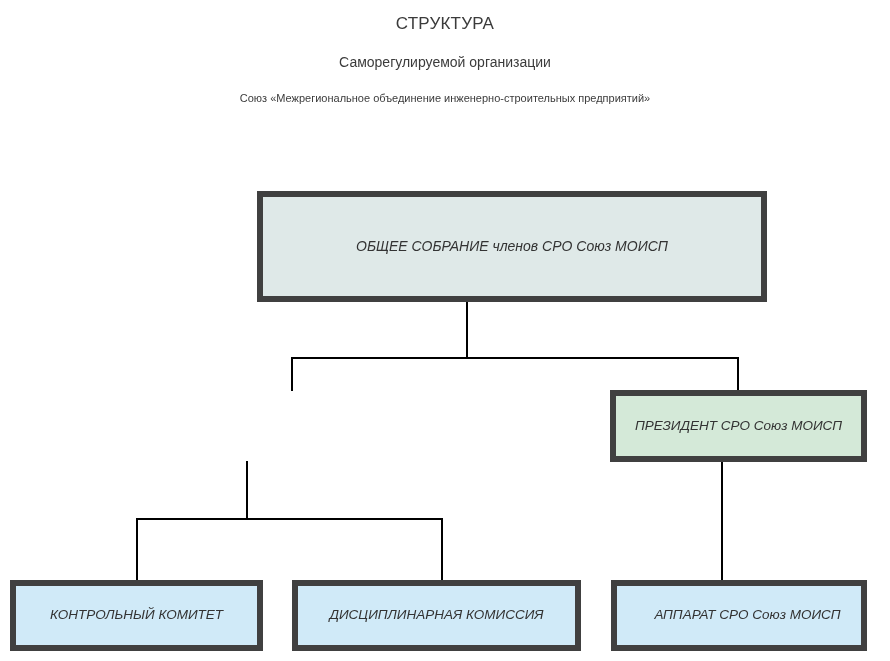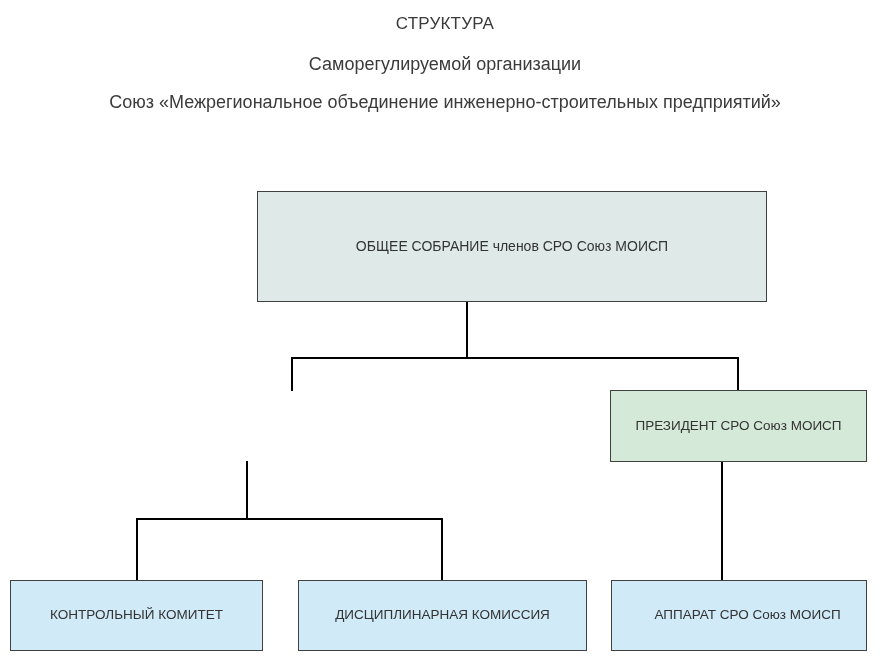--- a/index.html
+++ b/index.html
@@ -25,59 +25,60 @@
     color: #3b3b3b;
     white-space: nowrap;
   }
   #title-main {
     top: 14px;
     font-size: 17px;
     letter-spacing: 0.2px;
   }
   #title-sub1 {
     top: 54px;
-    font-size: 18px;
+    font-size: 14px;
   }
   #title-sub2 {
     top: 92px;
-    font-size: 18px;
+    font-size: 11px;
   }
 
   
   .line {
     position: absolute;
     background: #000000;
   }
   .v-line { width: 2px; }
   .h-line { height: 2px; }
 
   
   .node {
     position: absolute;
-    border: 1px solid #404040;
+    border: 6px solid #404040;
     box-sizing: border-box;
     display: flex;
     align-items: center;
     justify-content: center;
     text-align: center;
     color: #333333;
     font-size: 13.5px;
     line-height: 1.25;
     padding: 0 8px;
+    font-style: italic;
   }
   .node.level-1 { background: #dfe9e8; font-size: 14px; }
   .node.level-2 { background: #d4e9d8; }
   .node.level-3 { background: #d0eaf8; text-align: center; }
 
   
   #node-general-assembly { left: 257px; top: 191px; width: 510px; height: 111px; }
   #node-board           { left: 89px;  top: 390px; width: 316px; height: 72px; }
   #node-president       { left: 610px; top: 390px; width: 257px; height: 72px; }
   #node-control         { left: 10px;  top: 580px; width: 253px; height: 71px; }
-  #node-disciplinary    { left: 298px; top: 580px; width: 289px; height: 71px; }
+  #node-disciplinary    { left: 292px; top: 580px; width: 289px; height: 71px; }
   #node-apparatus       { left: 611px; top: 580px; width: 256px; height: 71px; padding-left: 25px; }
 </style>
 </head>
 <body>
 
 <div id="page">
 
   <div class="heading" id="title-main">СТРУКТУРА</div>
   <div class="heading" id="title-sub1">Саморегулируемой организации</div>
   <div class="heading" id="title-sub2">Союз «Межрегиональное объединение инженерно-строительных предприятий»</div>

